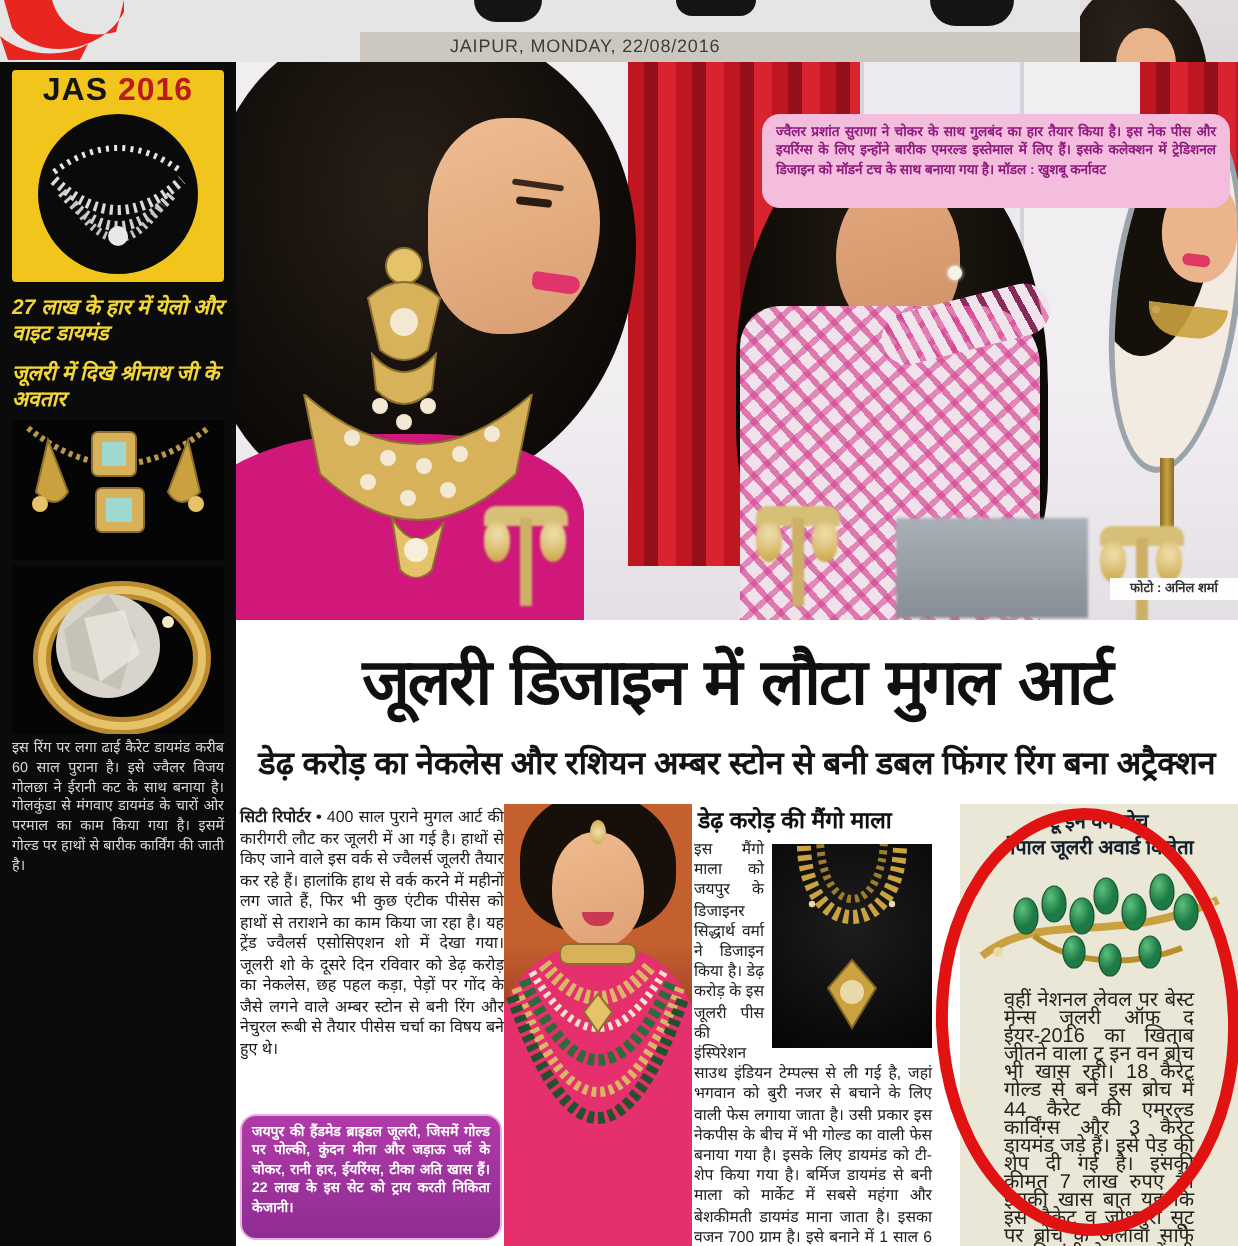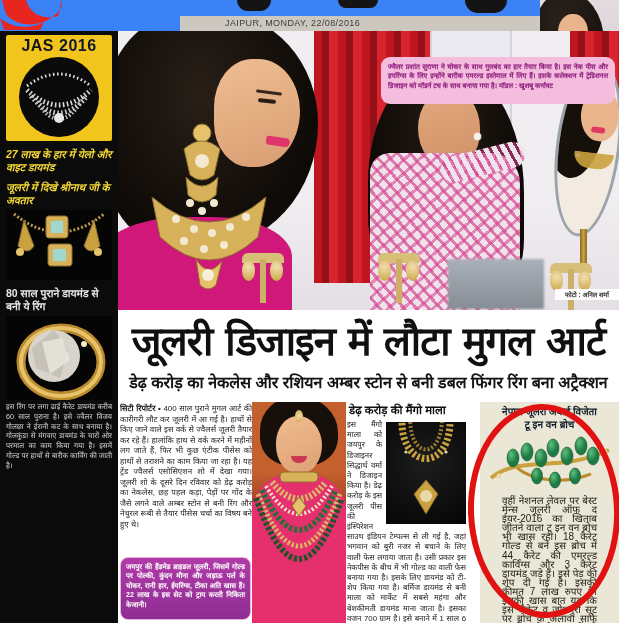--- a/index.html
+++ b/index.html
@@ -3,42 +3,42 @@
 <meta charset="utf-8">
 <style>
   * { box-sizing: border-box; margin: 0; padding: 0; }
   html,body { background:#777; }
   .page {
     position: relative; width: 619px; height: 623px;
     background: #ffffff; overflow: hidden; margin: 0 auto;
     font-family: "Liberation Sans", "DejaVu Sans", sans-serif;
   }
   
-  .masthead { position:absolute; left:0; top:0; width:619px; height:31px; background:#3b82f6; }
+  .masthead { position:absolute; left:0; top:0; width:619px; height:31px; background:#e5e5e5; }
   .logo-frag { position:absolute; left:0; top:0; }
   .cut-frag { position:absolute; background:#141414; }
   .cf1 { left:237px; top:0; width:34px; height:11px; border-radius:0 0 14px 14px; }
   .cf2 { left:338px; top:0; width:40px; height:8px;  border-radius:0 0 18px 18px; }
   .cf3 { left:465px; top:0; width:42px; height:13px; border-radius:0 0 20px 20px; }
   .date-bar {
     position:absolute; left:180px; top:16px; width:364px; height:15px;
     background:#ccc8bf; color:#3d3d3d; font-size:9px; line-height:15px;
     padding-left:45px; letter-spacing:.4px;
   }
   
   .tr-photo { position:absolute; left:540px; top:0; width:79px; height:101px; background:linear-gradient(180deg,#e3dde0,#cfc9ce); overflow:hidden; }
   .tr-hair { position:absolute; left:-6px; top:-8px; width:70px; height:95px; background:radial-gradient(ellipse at 40% 30%,#2a211b,#120d09); border-radius:45% 55% 50% 50%; }
   .tr-face { position:absolute; left:18px; top:14px; width:30px; height:38px; background:#e9b38b; border-radius:50% 50% 45% 55%; }
   .tr-top  { position:absolute; left:0; top:62px; width:79px; height:39px;
              background:linear-gradient(100deg,#16333d 0 30%,#1d6e7e 30% 45%,#0f2430 45% 70%,#27515e 70%); }
   
   .sidebar { position:absolute; left:0; top:31px; width:118px; height:592px; background:#0b0b0b; padding:4px 6px; }
   .jas { width:106px; height:106px; background:#f2c51d; border-radius:2px; text-align:center; padding-top:2px; }
   .jas-title { font-size:16px; font-weight:bold; letter-spacing:.5px; }
-  .jas-a { color:#141414; } .jas-y { color:#0f172a;text-align:right; }
+  .jas-a { color:#141414; } .jas-y { color:#b91c1c;text-align:right; }
   .jas-circle { display:block; margin:1px auto 0; }
   .sb-h { font-size:10.5px; line-height:13px; font-weight:bold; margin:7px 0 3px; }
   .sb-h.yellow { color:#f2d638;font-style:italic; }
   .sb-h.white  { color:#e9e9e9; }
   .sb-p { font-size:7.2px; line-height:9.8px; color:#d9d9d9; text-align:justify; }
   .sb-img { display:block; margin:3px 0 2px; background:#000; }
   
   .mainphoto { position:absolute; left:118px; top:31px; width:501px; height:279px; overflow:hidden;
                background:linear-gradient(180deg,#f1eef2 0 60%,#e4dfe4); }
   .curtain { position:absolute; top:0; height:252px;
@@ -83,21 +83,21 @@
   .stand .e1, .stand .e2 { position:absolute; top:12px; width:13px; height:20px; background:radial-gradient(circle at 50% 30%,#f0dfae,#c9a23f); border-radius:50% 50% 60% 60%; }
   .stand .e1 { left:2px; } .stand .e2 { left:30px; }
   .glasscase { position:absolute; left:330px; top:228px; width:96px; height:50px; background:linear-gradient(180deg,#aab0b8,#878d95); filter:blur(.8px); }
   .caption-box { position:absolute; left:263px; top:26px; width:234px; height:47px; background:#f4bddd;
                  border-radius:9px; color:#8e1b7d; font-size:6.8px; line-height:9.4px; font-weight:bold;
                  padding:5px 7px; text-align:justify; }
   .photo-credit { position:absolute; left:437px; top:258px; width:64px; height:11px; background:rgba(255,255,255,.95);
                   color:#333; font-size:6.5px; line-height:11px; text-align:center; font-weight:bold; }
   
   .headline-wrap { position:absolute; left:118px; top:310px; width:501px; height:92px; background:#fff; text-align:center; }
-  .headline-wrap h1 { margin-top:4px; font-size:40px; line-height:54px; font-weight:800; color:#101010;
+  .headline-wrap h1 { margin-top:4px; font-size:32px; line-height:54px; font-weight:800; color:#101010;
                       font-family:"DejaVu Sans", "Liberation Sans", sans-serif; letter-spacing:-1px; }
   .headline-wrap h2 { margin-top:5px; font-size:16px; line-height:20px; font-weight:800; color:#141414; }
   
   .bottom { position:absolute; left:118px; top:402px; width:501px; height:221px; }
   .col1 { position:absolute; left:2px; top:2px; width:132px; }
   .col1 p { font-size:8px; line-height:10.5px; text-align:justify; color:#1d1d1d; }
   .col1 p strong { font-weight:bold; }
   .purple-box { position:absolute; left:2px; top:155px; width:131px; height:63px;
                 background:linear-gradient(180deg,#b03aa8,#8e2d93); border:1.5px solid #e7b3dd;
                 border-radius:8px; color:#ffffff; font-size:7px; line-height:9.4px; font-weight:bold;
@@ -171,21 +171,20 @@
       <path d="M18,10 l-6,26 q10,10 16,0 Z" fill="#c9a23f" stroke="#8c6f2f"></path>
       <path d="M88,10 l6,26 q-10,10 -16,0 Z" fill="#c9a23f" stroke="#8c6f2f"></path>
       <rect x="40" y="6" width="22" height="22" rx="3" fill="#d7b25a" stroke="#8c6f2f"></rect>
       <rect x="45" y="11" width="12" height="12" fill="#9fd8cf"></rect>
       <rect x="42" y="34" width="24" height="22" rx="3" fill="#d7b25a" stroke="#8c6f2f"></rect>
       <rect x="47" y="39" width="13" height="12" fill="#9fd8cf"></rect>
       <circle cx="14" cy="42" r="4" fill="#e6c36a"></circle>
         <circle cx="92" cy="42" r="4" fill="#e6c36a"></circle>
     </svg>
 
-    <h3 class="sb-h white">80 साल पुराने डायमंड से बनी ये रिंग</h3>
     <svg class="sb-img" width="106" height="84" viewBox="0 0 106 84">
       <rect width="106" height="84" fill="#050505"></rect>
       <ellipse cx="55" cy="46" rx="40" ry="34" fill="none" stroke="#b98a2e" stroke-width="9"></ellipse>
       <ellipse cx="55" cy="46" rx="40" ry="34" fill="none" stroke="#e6c36a" stroke-width="4"></ellipse>
       <circle cx="48" cy="40" r="26" fill="#d8d4cb"></circle>
       <path d="M48,14 L62,34 L54,62 L30,52 L26,32 Z" fill="#c2bdb2" opacity=".8"></path>
       <path d="M36,26 L56,22 L64,44 L44,58 Z" fill="#efece4" opacity=".7"></path>
       <circle cx="78" cy="28" r="3" fill="#f5e9c8"></circle>
     </svg>
     <p class="sb-p">इस रिंग पर लगा ढाई कैरेट डायमंड करीब 60 साल पुराना है। इसे ज्वैलर विजय गोलछा ने ईरानी कट के साथ बनाया है। गोलकुंडा से मंगवाए डायमंड के चारों ओर परमाल का काम किया गया है। इसमें गोल्ड पर हाथों से बारीक कार्विंग की जाती है।</p>
@@ -311,22 +310,22 @@
             <circle cx="40" cy="74" r="6" fill="#e9d9a8"></circle>
             <circle cx="20" cy="30" r="1.6" fill="#e9d9a8"></circle>
               <circle cx="60" cy="30" r="1.6" fill="#e9d9a8"></circle>
           </svg>
         </div>
         <span>इस मैंगो माला को जयपुर के डिजाइनर सिद्धार्थ वर्मा ने डिजाइन किया है। डेढ़ करोड़ के इस जूलरी पीस की इंस्पिरेशन साउथ इंडियन टेम्पल्स से ली गई है, जहां भगवान को बुरी नजर से बचाने के लिए वाली फेस लगाया जाता है। उसी प्रकार इस नेकपीस के बीच में भी गोल्ड का वाली फेस बनाया गया है। इसके लिए डायमंड को टी-शेप किया गया है। बर्मिज डायमंड से बनी माला को मार्केट में सबसे महंगा और बेशकीमती डायमंड माना जाता है। इसका वजन 700 ग्राम है। इसे बनाने में 1 साल 6 महीने का समय लगा।</span>
       </div>
     </div>
 
     <div class="col4">
+      <div class="bh">टू इन वन ब्रोच</div>
       <div class="bh">नेपाल जूलरी अवार्ड विजेता</div>
-      <div class="bh">टू इन वन ब्रोच</div>
       <svg class="brooch-svg" width="126" height="60" viewBox="0 0 126 60">
         <defs>
           <radialGradient id="leaf" cx="35%" cy="30%">
               <stop offset="0%" stop-color="#5cc07c"></stop>
               <stop offset="100%" stop-color="#1d7a44"></stop>
             </radialGradient>
         </defs>
         <path d="M4,44 C34,20 70,40 122,16" fill="none" stroke="#c9a23f" stroke-width="4"></path>
         <path d="M30,34 C48,48 78,50 104,40" fill="none" stroke="#b98f2e" stroke-width="3"></path>
         <g fill="url(#leaf)" stroke="#14532e" stroke-width=".6">

